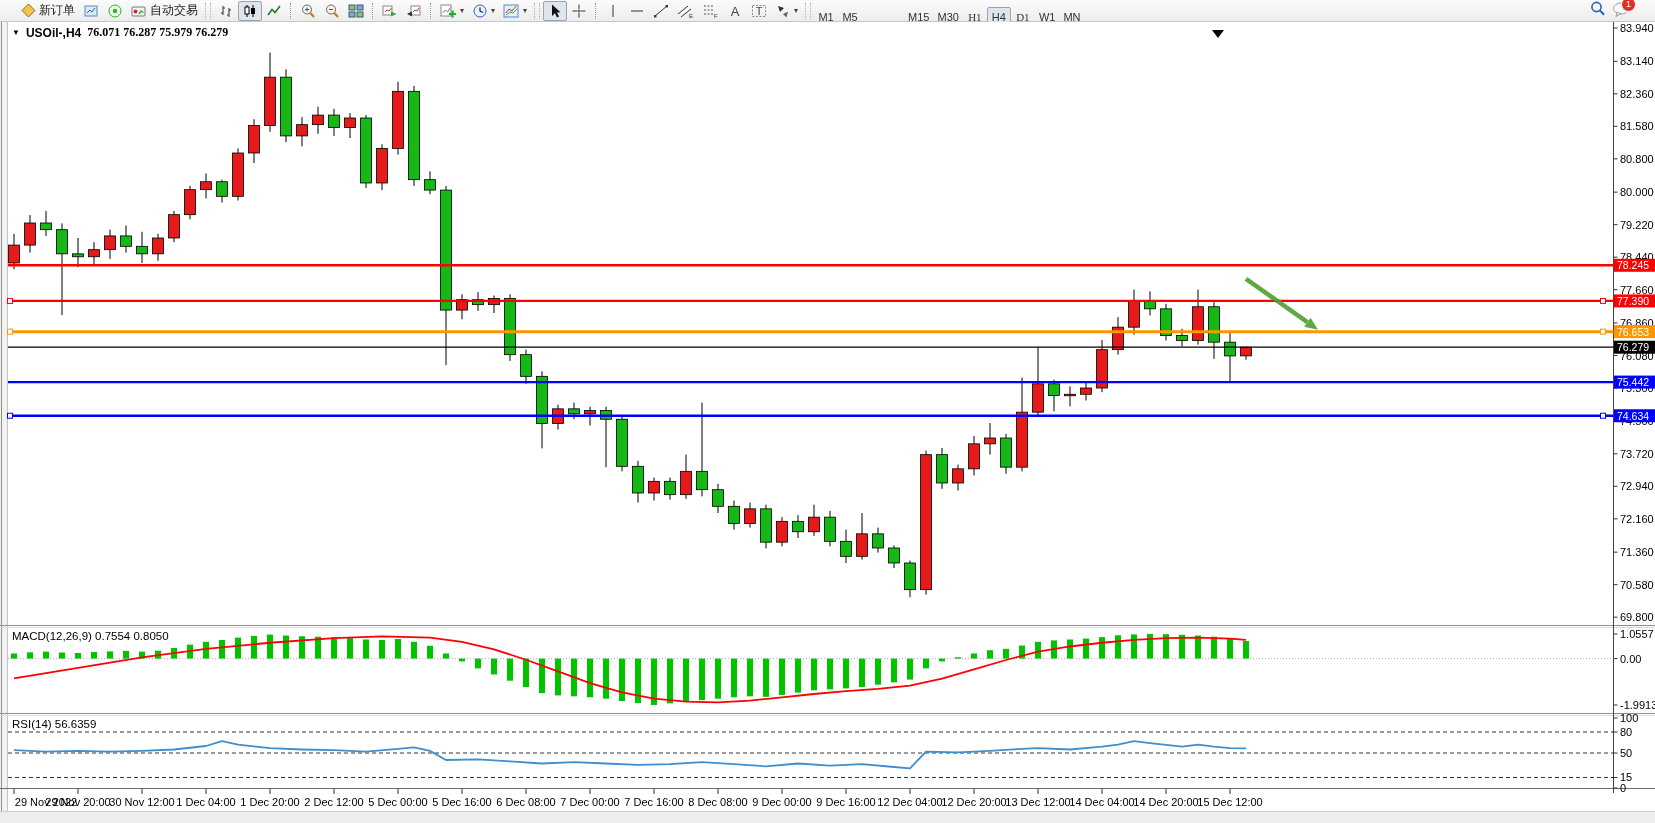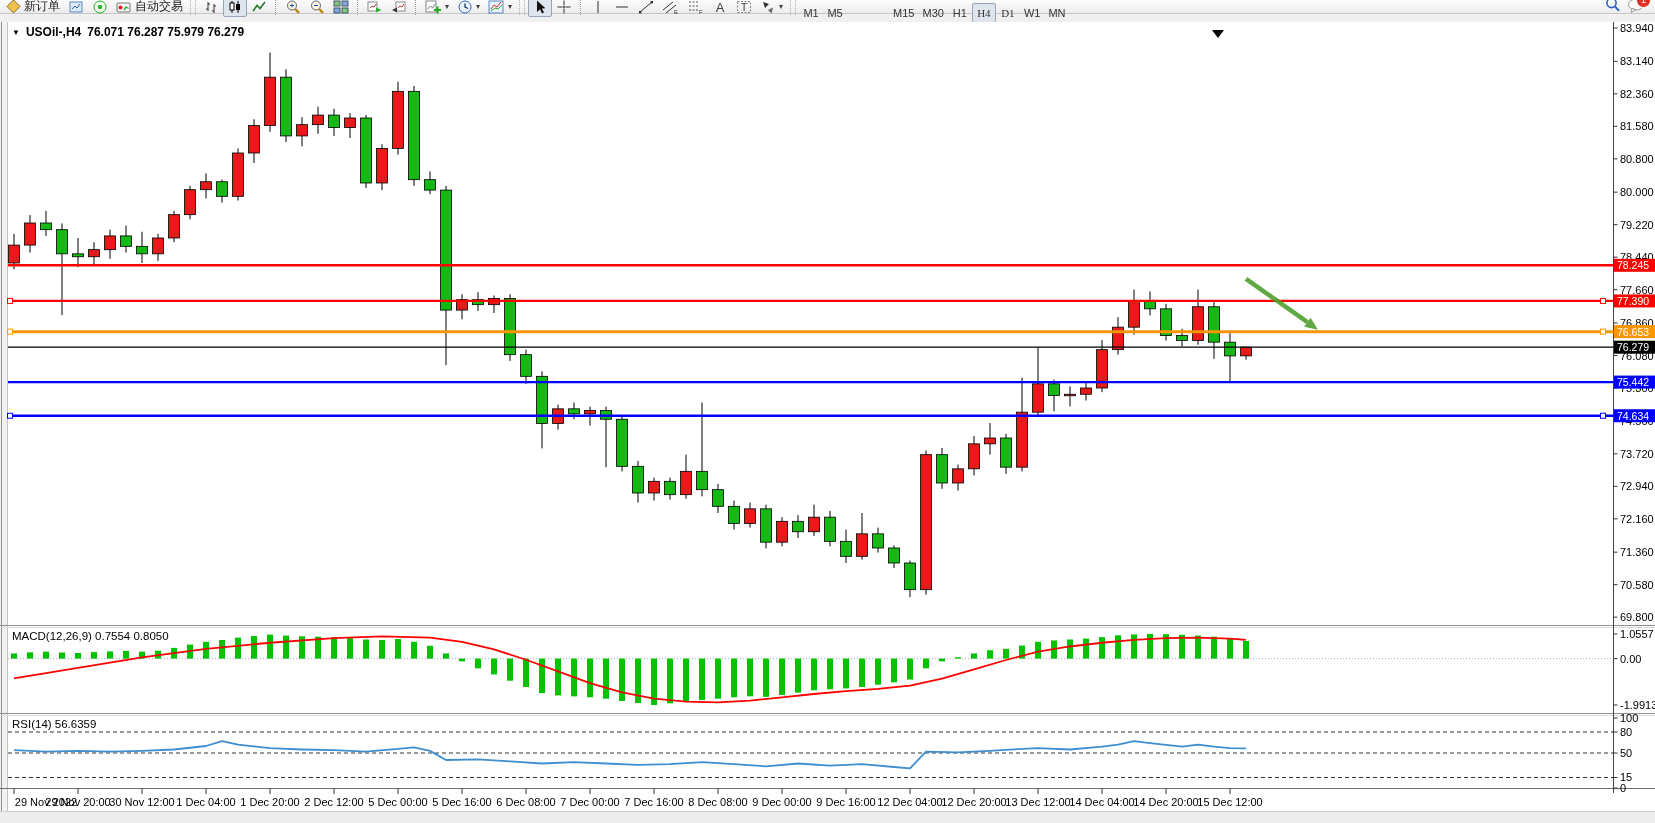--- a/index.html
+++ b/index.html
@@ -1,20 +1,20 @@
 <!DOCTYPE html>
 <html><head>
 <meta charset="utf-8">
 <style>
   html,body{margin:0;padding:0;}
   body{width:1655px;height:823px;position:relative;background:#f0f0f0;font-family:"Liberation Sans",sans-serif;overflow:hidden;}
   
-  #toolbar{position:absolute;top:0;left:0;width:1655px;height:14px;background:linear-gradient(#fcfcfc,#ececec);border-bottom:1px solid #c6c6c6;display:flex;align-items:center;padding:0 2px;box-sizing:border-box;}
+  #toolbar{position:absolute;top:0;left:0;width:1655px;height:22px;background:linear-gradient(#fcfcfc,#ececec);border-bottom:1px solid #c6c6c6;display:flex;align-items:center;padding:0 17px;box-sizing:border-box;}
   .tbtn{height:20px;min-width:22px;display:flex;align-items:center;justify-content:center;gap:3px;padding:0 3px;border:1px solid transparent;border-radius:2px;font-size:12px;color:#222;cursor:default;box-sizing:border-box;}
-  .tbtn.pressed{background:#dfe5ec;border:1px solid #98a5b5;font-family:Liberation Serif, serif;}
+  .tbtn.pressed{background:#dfe5ec;border:1px solid #98a5b5;}
   .tbtn svg{display:block;}
   .caret{font-size:8px;color:#444;line-height:1;}
   .sep{width:1px;height:16px;border-left:1px dotted #9a9a9a;margin:0 4px;}
   .grip{width:4px;height:16px;border-left:1px dotted #b0b0b0;border-right:1px dotted #b0b0b0;margin:0 3px;}
   .tftext{font-size:11px;color:#333;}
   #tf-group{display:flex;align-items:flex-end;}
   #right-icons{margin-left:auto;display:flex;align-items:center;gap:6px;padding-right:8px;}
   #chat-wrap{position:relative;}
   #chat-badge{position:absolute;top:-4px;right:-6px;background:#e03024;color:#fff;border-radius:50%;width:13px;height:13px;font-size:9px;display:flex;align-items:center;justify-content:center;border:1px solid #fff;}
   
@@ -244,21 +244,21 @@
         </svg>
       </span>
       <span class="caret">▾</span>
     </div>
   <div class="grip"></div>
   <div id="tf-group">
       <div class="tbtn tftext" style="min-width: 24px;">M1</div>
       <div class="tbtn tftext" style="min-width: 24px;">M5</div>
       <div class="tbtn tftext" style="min-width: 24px; margin-left: 42px;">M15</div>
       <div class="tbtn tftext" style="min-width: 24px; margin-top: 12px;">M30</div>
-      <div class="tbtn tftext" style="min-width: 24px;">H1</div>
+      <div class="tbtn tftext" style="min-width: 24px; font-family: Liberation Serif, serif;">H1</div>
       <div class="tbtn tftext pressed" style="min-width: 24px;">H4</div>
       <div class="tbtn tftext" style="min-width: 24px; font-family: Liberation Serif, serif;">D1</div>
       <div class="tbtn tftext" style="min-width: 24px;">W1</div>
       <div class="tbtn tftext" style="min-width: 24px;">MN</div>
     </div>
   <div id="right-icons">
     <span><svg width="17" height="17">
           <circle cx="7.5" cy="7" r="4.6" fill="none" stroke="#2a62c8" stroke-width="1.6"></circle>
           <line x1="10.8" y1="10.4" x2="15" y2="14.8" stroke="#2a62c8" stroke-width="2"></line>
         </svg></span>
@@ -660,14 +660,14 @@
       <polyline points="14,678.405 78,667.9200000000001 142,657.4350000000001 206,648.8140000000001 270,642.756 334,638.096 382,636.465 430,637.63 462,641.8240000000001 494,649.28 526,659.765 558,671.4150000000001 590,683.065 622,692.385 654,698.676 686,701.705 718,702.404 750,700.5400000000001 782,697.278 814,694.0160000000001 846,691.22 878,688.89 910,685.628 942,678.638 974,669.318 1006,659.998 1038,651.61 1070,646.484 1102,642.756 1134,639.96 1166,638.096 1198,637.63 1230,638.562 1246,639.8435000000001" fill="none" stroke="#ff0000" stroke-width="1.8"></polyline>
       <polyline points="14,750.2 46,751.6 78,750.9 110,751.6 142,750.9 174,749.5 206,746 222,741.1 238,744.6 270,748.1 302,749.5 334,750.2 366,751.6 398,748.8 414,747.4 430,750.9 446,760 478,759.3 510,761.4 542,763.5 574,762.1 606,763.5 638,764.9 670,764.2 702,762.1 734,764.2 766,766.3 798,763.5 830,765.6 862,764.2 894,767 910,768.4 926,751.6 958,752.3 990,750.9 1022,748.8 1038,748.1 1070,749.5 1102,746.7 1118,744.6 1134,741.1 1150,743.2 1182,746.7 1198,744.6 1214,746.7 1230,748.1 1246,748.38" fill="none" stroke="#3e8ed0" stroke-width="1.8" stroke-linejoin="round"></polyline>
     </g>
   <text id="macd-label" x="12" y="640" font-size="11.5" fill="#000">MACD(12,26,9) 0.7554 0.8050</text>
   <text id="rsi-label" x="12" y="728" font-size="11.5" fill="#000">RSI(14) 56.6359</text>
 </svg>
 
 <div id="title-row">
   <span class="tri">▼</span>
   <span>USOil-,H4</span>
-  <span style="font-weight:700;">76.071 76.287 75.979 76.279</span>
+  <span style="font-weight:700;font-family:Liberation Serif, serif;">76.071 76.287 75.979 76.279</span>
 </div>
 
 </body></html>

